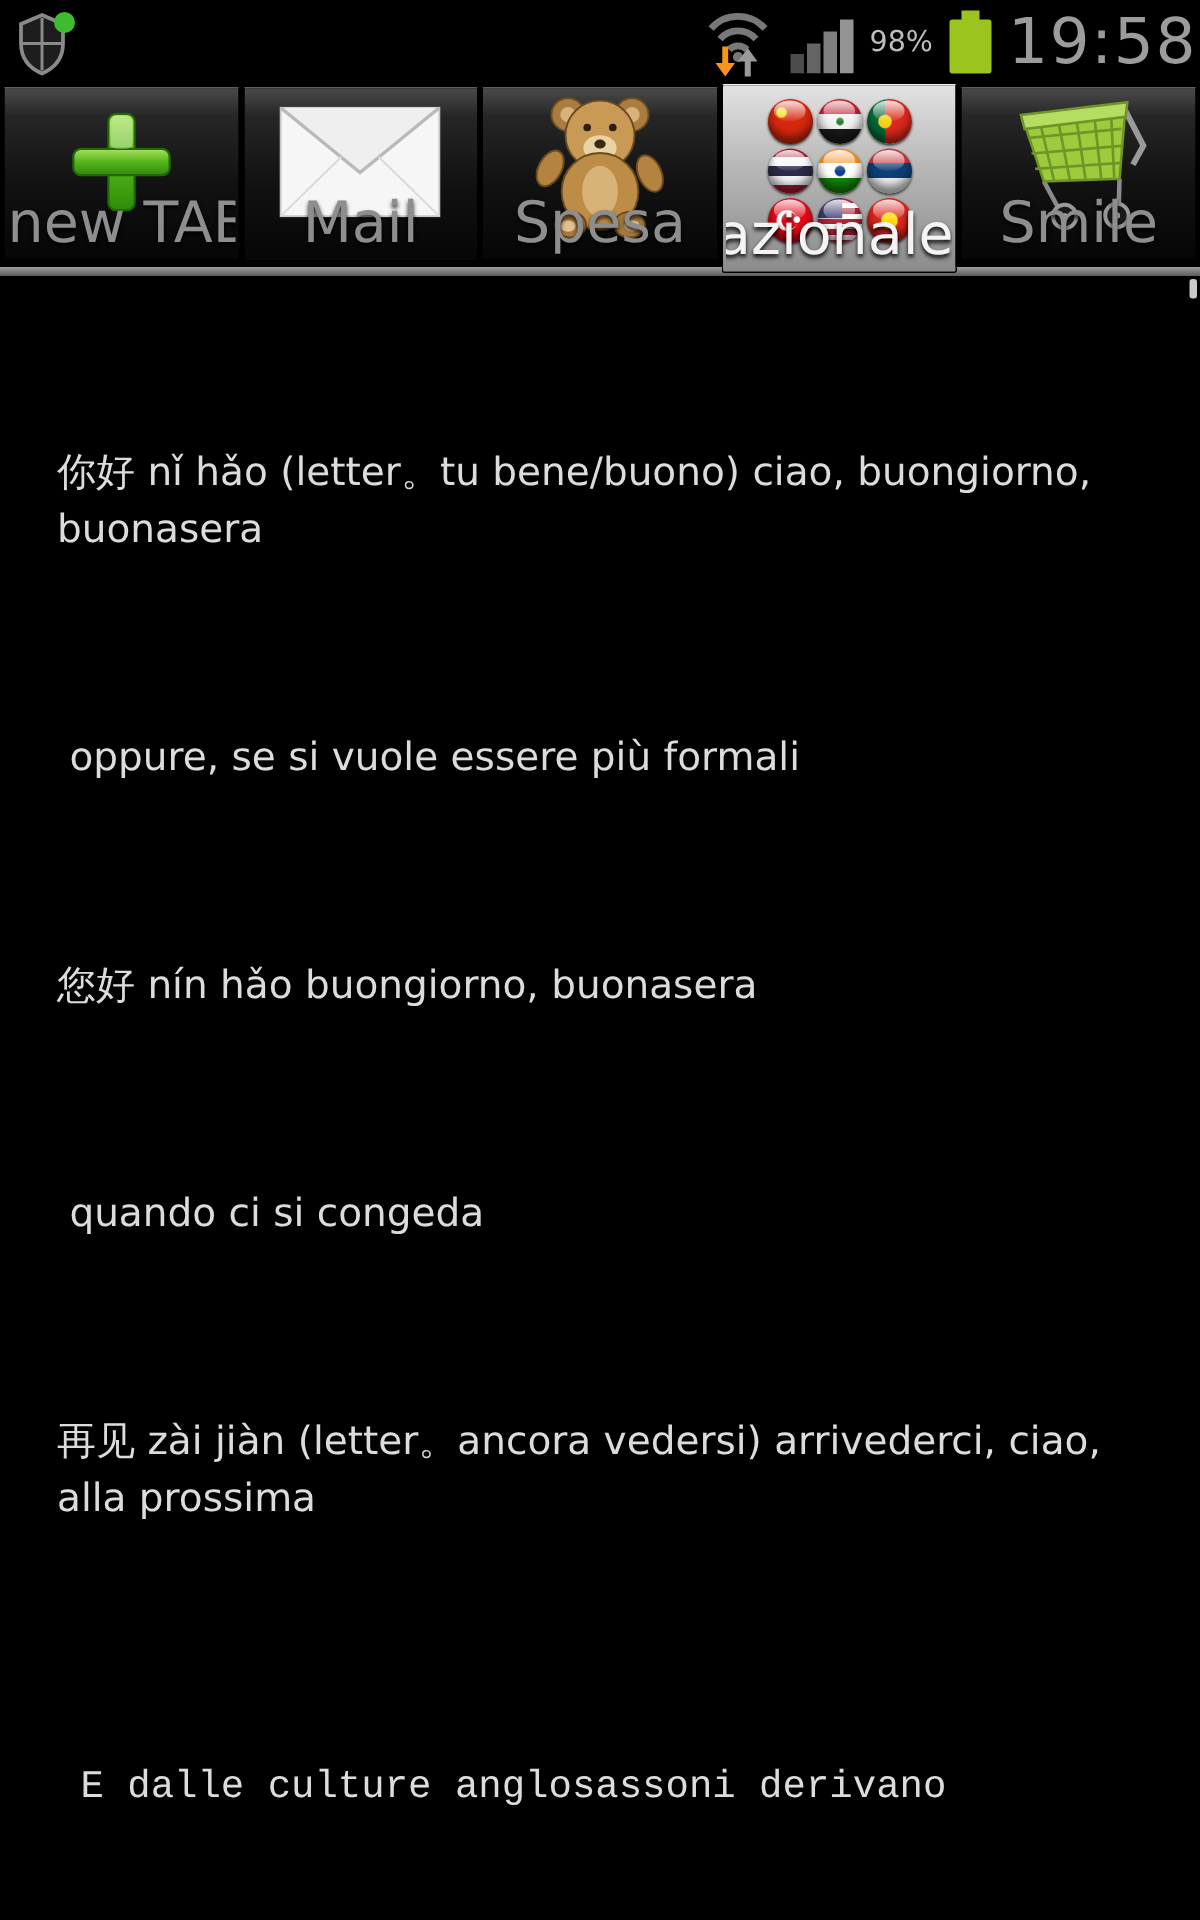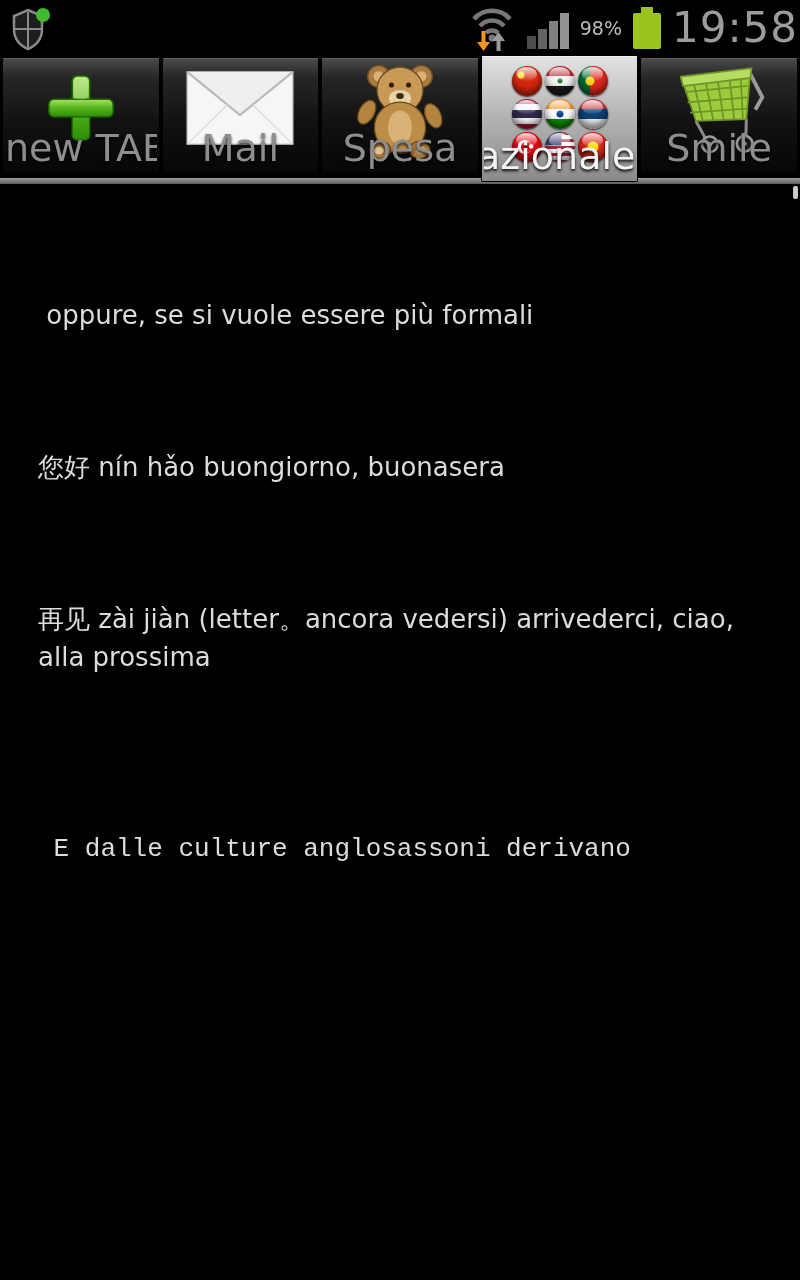--- a/index.html
+++ b/index.html
@@ -217,22 +217,24 @@
         </div>
         <span class="tab-label">Smile</span>
       </div>
 
     </div>
   </div>
 
   <span class="scroll-thumb"></span>
 
   <div class="content">
+    <p>你好 nǐ hǎo (letter。tu bene/buono) ciao, buongiorno, buonasera</p>
     <p> oppure, se si vuole essere più formali</p>
     <p>您好 nín hǎo buongiorno, buonasera</p>
+    <p> quando ci si congeda</p>
     <p>再见 zài jiàn (letter。ancora vedersi) arrivederci, ciao, alla prossima</p>
     <p class="extra-gap"> E dalle culture anglosassoni derivano</p>
     
     
     
     
     
   </div>
 
 </div>

